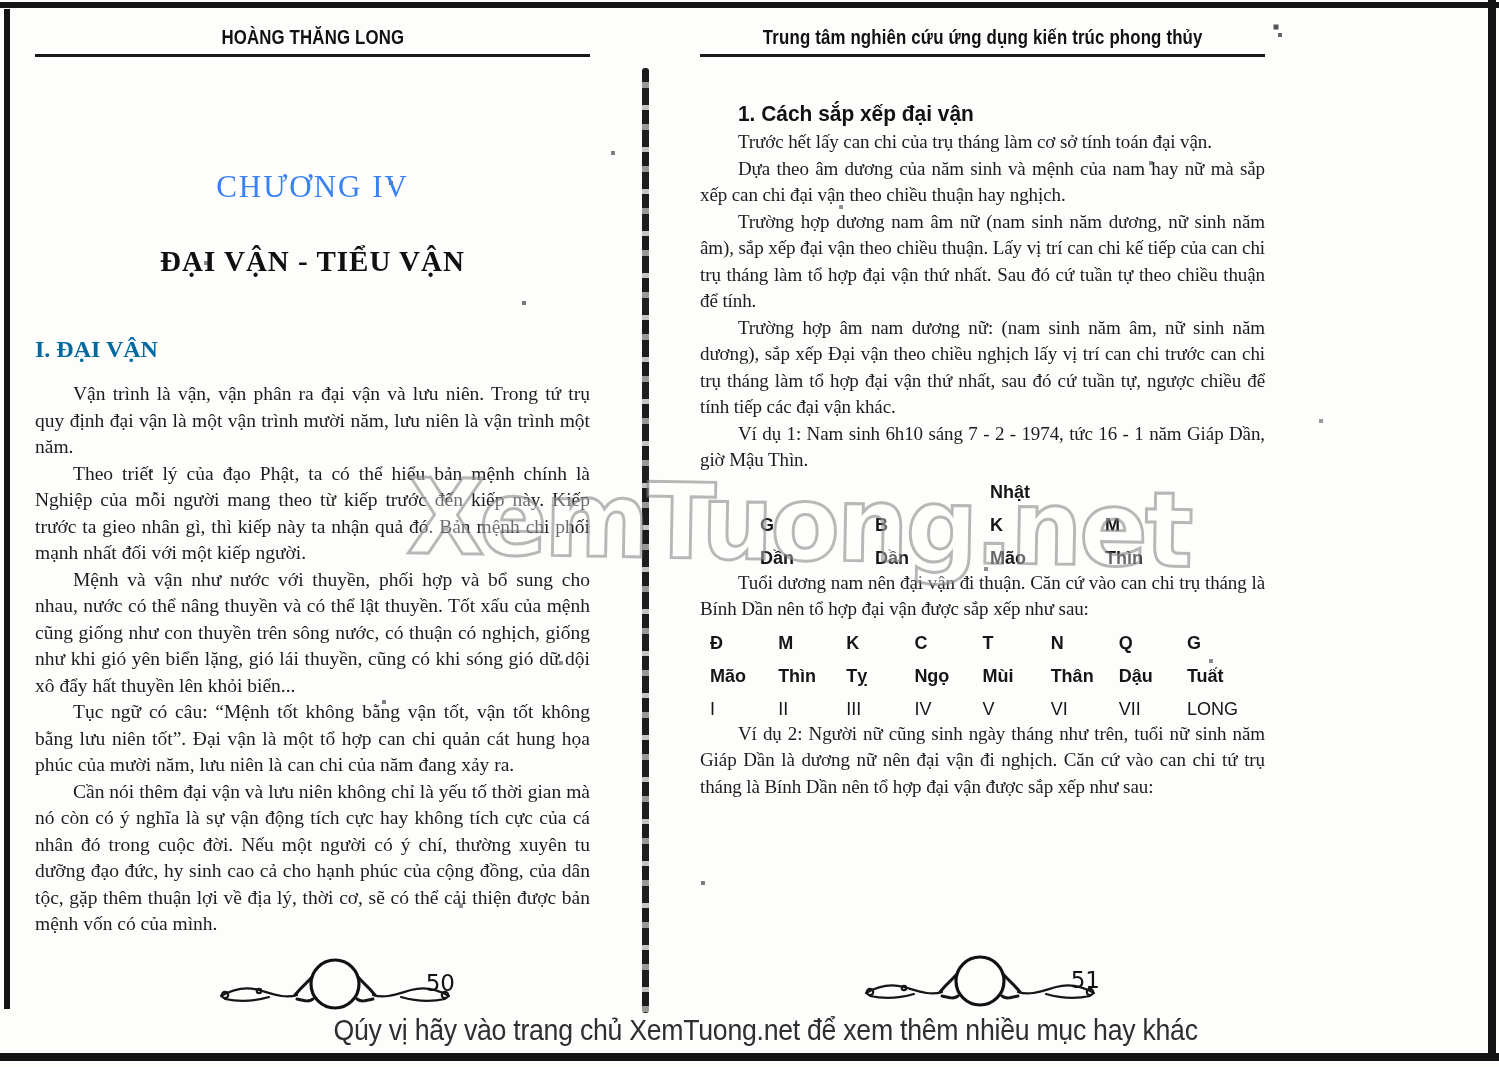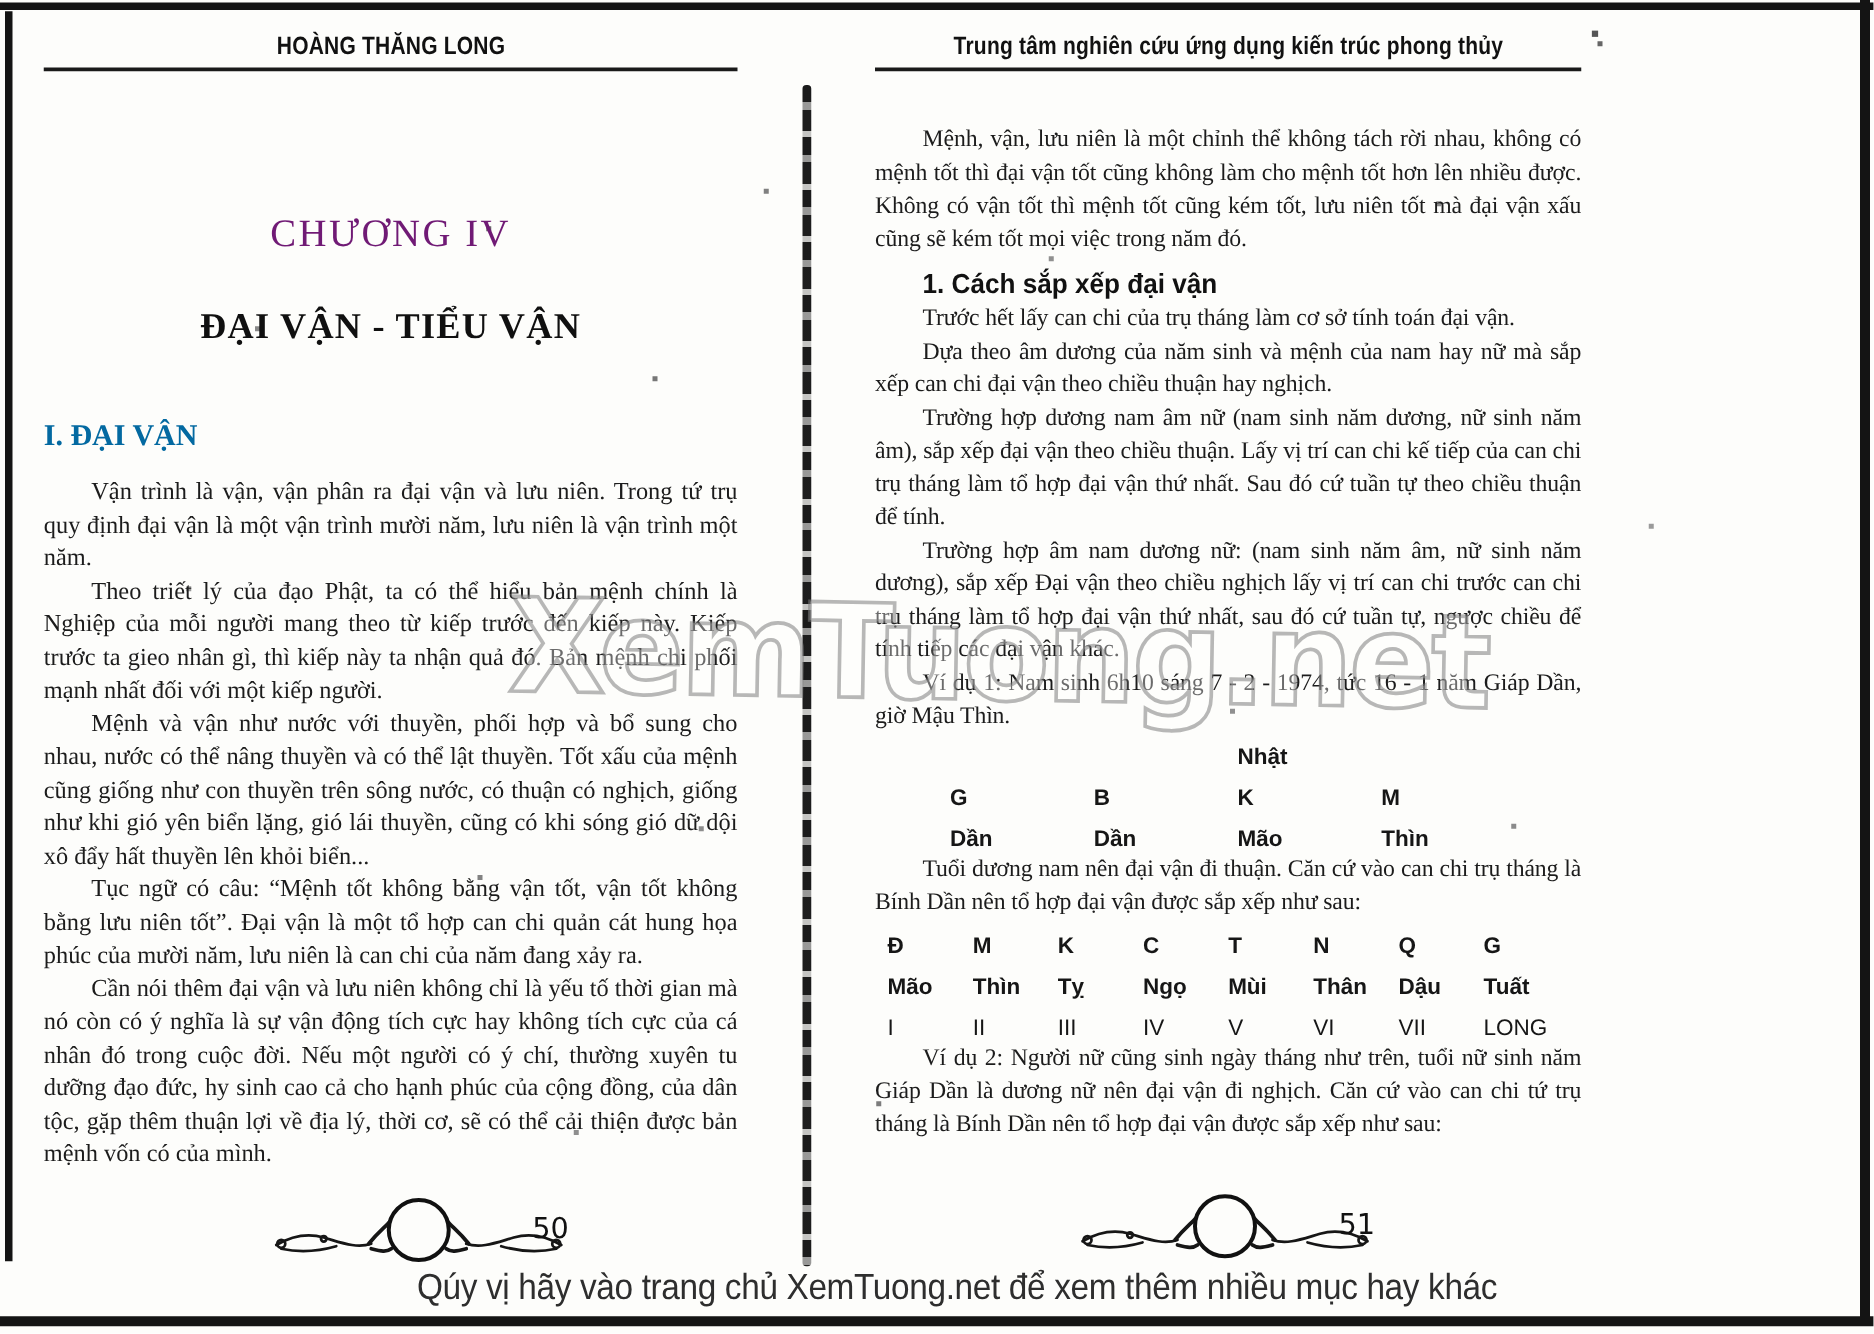--- a/index.html
+++ b/index.html
@@ -35,21 +35,21 @@
   .page{position:absolute;top:18px;}
   .left-page{left:35px;width:555px;}
   .right-page{left:700px;width:565px;}
   .running-header{display:flex;justify-content:center;padding-top:8px;}
   .running-header span{
     display:inline-block;font-family:"Liberation Sans",sans-serif;font-weight:bold;
     font-size:20px;color:#111;transform:scaleX(.84);transform-origin:center;
     white-space:nowrap;letter-spacing:.2px;
   }
   .header-rule{height:3px;background:#1a1a1a;margin-top:5px;filter:blur(.2px);}
-  .chapter{margin-top:112px;text-align:center;font-size:31px;letter-spacing:2px;color:#701a75;}
+  .chapter{margin-top:112px;text-align:center;font-size:31px;letter-spacing:2px;color:#3b82f6;}
   .chapter-title{margin-top:40px;text-align:center;font-size:29px;font-weight:bold;letter-spacing:1px;color:#101010;}
   .section-heading{margin-top:58px;font-size:24px;font-weight:bold;color:#0369a1;}
   .body{margin-top:18px;}
   .page p{margin:0;text-align:justify;text-indent:38px;}
   .left-page p{font-size:19.5px;line-height:26.5px;}
   .right-page .body-r{margin-top:42px;}
   .right-page p{font-size:19px;line-height:26.5px;letter-spacing:-0.1px;}
   .sub-heading{
     margin:7px 0 0 38px;font-family:"Liberation Sans",sans-serif;font-weight:bold;
     font-size:22px;color:#111;transform:scaleX(.95);transform-origin:left;line-height:30px;
@@ -143,21 +143,20 @@
     </div>
   </div>
 
   <div class="page right-page">
     <div class="running-header">
       <span>Trung tâm nghiên cứu ứng dụng kiến trúc phong thủy</span>
     </div>
     <div class="header-rule"></div>
 
     <div class="body-r">
-      <p>Mệnh, vận, lưu niên là một chỉnh thể không tách rời nhau, không có mệnh tốt thì đại vận tốt cũng không làm cho mệnh tốt hơn lên nhiều được. Không có vận tốt thì mệnh tốt cũng kém tốt, lưu niên tốt mà đại vận xấu cũng sẽ kém tốt mọi việc trong năm đó.</p>
       <div class="sub-heading">1. Cách sắp xếp đại vận</div>
       <p>Trước hết lấy can chi của trụ tháng làm cơ sở tính toán đại vận.</p>
       <p>Dựa theo âm dương của năm sinh và mệnh của nam hay nữ mà sắp xếp can chi đại vận theo chiều thuận hay nghịch.</p>
       <p>Trường hợp dương nam âm nữ (nam sinh năm dương, nữ sinh năm âm), sắp xếp đại vận theo chiều thuận. Lấy vị trí can chi kế tiếp của can chi trụ tháng làm tổ hợp đại vận thứ nhất. Sau đó cứ tuần tự theo chiều thuận để tính.</p>
       <p>Trường hợp âm nam dương nữ: (nam sinh năm âm, nữ sinh năm dương), sắp xếp Đại vận theo chiều nghịch lấy vị trí can chi trước can chi trụ tháng làm tổ hợp đại vận thứ nhất, sau đó cứ tuần tự, ngược chiều để tính tiếp các đại vận khác.</p>
       <p>Ví dụ 1: Nam sinh 6h10 sáng 7 - 2 - 1974, tức 16 - 1 năm Giáp Dần, giờ Mậu Thìn.</p>
 
       <div>
         <div class="tgrid4 nhat-row">
           <span class="tcell"></span>

